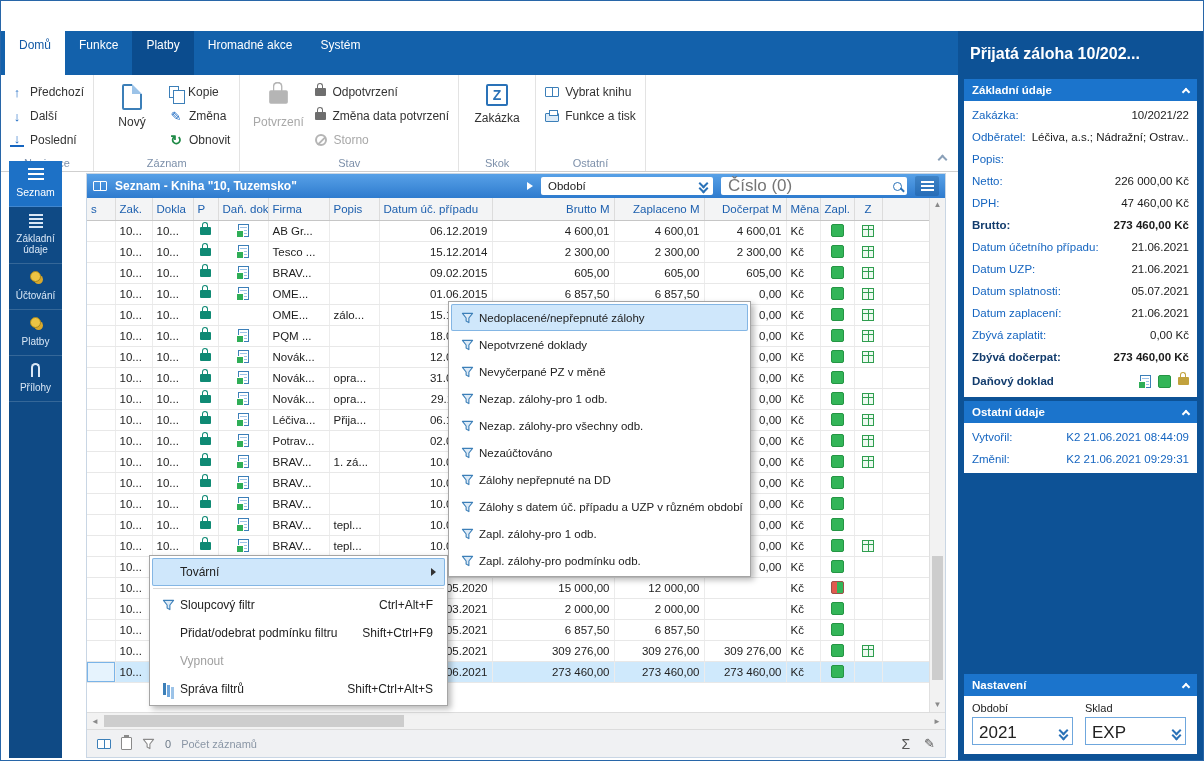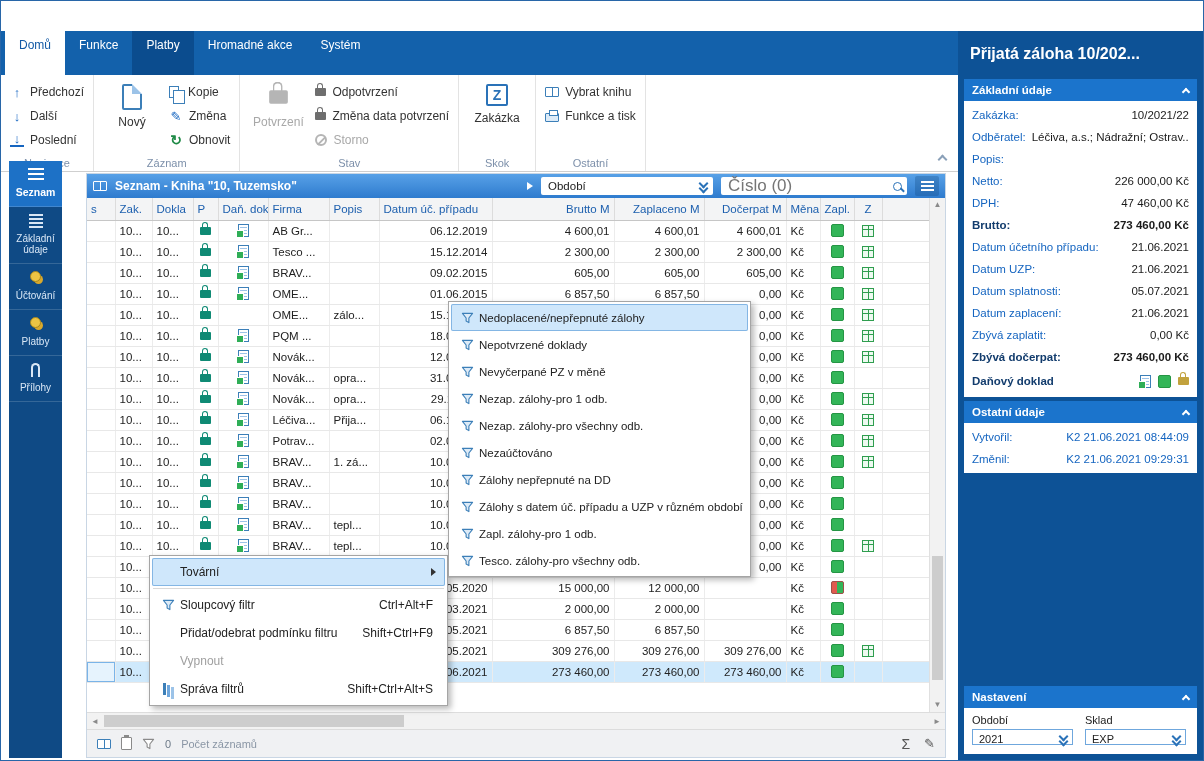--- a/index.html
+++ b/index.html
@@ -64,21 +64,21 @@
 .idoc::after{content:"";position:absolute;left:-3px;bottom:-2px;width:6px;height:6px;background:#2fae57;border:1px solid #fff}
 .paysq{display:inline-block;width:13px;height:13px;border-radius:2px;vertical-align:middle}
 .paysq.g{background:#33b558;border:1px solid #259544}
 .paysq.half{background:linear-gradient(90deg,#e05a4e 0 50%,#33b558 50%);border:1px solid #a05048}
 .igrid{display:inline-block;width:12px;height:12px;border:1px solid #2f9e4f;vertical-align:middle;visibility:hidden;background:linear-gradient(#2f9e4f,#2f9e4f) 50% 0/1px 100% no-repeat,linear-gradient(#2f9e4f,#2f9e4f) 0 3px/100% 1px no-repeat,#eefaf1}
 .igrid.show{visibility:visible}
 
 
 .sidebar{position:absolute;left:8px;top:160px;width:53px;bottom:2px;background:#0f4a85;display:flex;flex-direction:column}
 .snav{padding:7px 2px 8px;text-align:center;color:#d9e7f6;font-size:10px;line-height:11px;border-bottom:1px solid rgba(255,255,255,.16);cursor:pointer}
-.snav.active{background:#1d71c6;color:#fff;font-weight:bold;font-size:10.5px}
+.snav.active{background:#1d71c6;color:#fff;font-weight:normal;font-size:10.5px}
 .sicon{height:15px;display:flex;align-items:flex-start;justify-content:center;margin-bottom:4px}
 .i-menu{display:block;width:16px;height:2px;background:currentColor;box-shadow:0 5px 0 currentColor,0 10px 0 currentColor}
 .i-form{display:block;width:14px;height:2px;background:currentColor;box-shadow:0 4px 0 currentColor,0 8px 0 currentColor,0 12px 0 currentColor}
 .i-coin{display:block;width:11px;height:11px;border-radius:50%;background:#ecc444;border:1px solid #a8871f;box-shadow:3px 3px 0 -1px #d9a92c}
 .i-clip{display:block;width:9px;height:14px;border:2px solid currentColor;border-bottom:none;border-radius:5px 5px 0 0}
 
 
 .main{position:absolute;left:85px;top:172px;width:860px;height:585px;display:flex;flex-direction:column;border:1px solid #c9d6e4}
 .listbar{height:24px;background:linear-gradient(180deg,#58a1e7,#2e7bce);display:flex;align-items:center;gap:8px;padding:0 6px;color:#fff;flex:none}
 .ibook{display:inline-block;width:14px;height:10px;border:1px solid #fff;border-radius:1px;position:relative;flex:none}
@@ -153,21 +153,21 @@
 .plabel{color:#1565c0;white-space:nowrap;flex:none}
 .pvalue{margin-left:auto;color:#1a1a1a;white-space:nowrap;overflow:hidden;padding-left:6px}
 .plabel.strong{color:#123c6d;font-weight:bold}
 .pvalue.strong{font-weight:bold}
 .pvalue.blue{color:#1565c0}
 .taxrow{height:26px}
 .picons{margin-left:auto;display:flex;gap:7px;align-items:center}
 .panel-fill{flex:1}
 .pbox.settings{display:flex;gap:12px;padding:4px 8px 9px}
 .set-label{font-size:11px;color:#222;padding:2px 0 3px}
-.combo2{width:101px;height:16px;border:1px solid #6fa7dd;display:flex;align-items:center;padding:4px 4px 0 6px;font-size:11px;color:#222;background:#fff;cursor:pointer}
+.combo2{width:101px;height:28px;border:1px solid #6fa7dd;display:flex;align-items:center;padding:4px 4px 0 6px;font-size:17px;color:#222;background:#fff;cursor:pointer}
 </style>
 </head>
 <body>
 
 <div class="window">
 
 
   <div class="leftwrap">
 
     <div class="tabrow">
@@ -893,21 +893,21 @@
         </span>
         <span class="lbl">Zapl. zálohy-pro 1 odb.</span>
       </div>
 
       <div class="mi">
         <span class="gutter">
           <svg width="13" height="12" viewBox="0 0 14 13">
             <path d="M1.5 1.5h11L8.5 6.5v5l-3-1.8v-3.2z" fill="#ddebf7" stroke="#3c7fb8" stroke-width="1.2" stroke-linejoin="round"></path>
           </svg>
         </span>
-        <span class="lbl">Tesco. zálohy-pro všechny odb.</span>
+        <span class="lbl">Zapl. zálohy-pro podmínku odb.</span>
       </div>
     </div>
 
   <div class="panel">
     <div class="panel-title">Přijatá záloha 10/202...</div>
 
     <div class="sec-h">
       <span>Základní údaje</span>
       <span class="chup"></span>
     </div>

